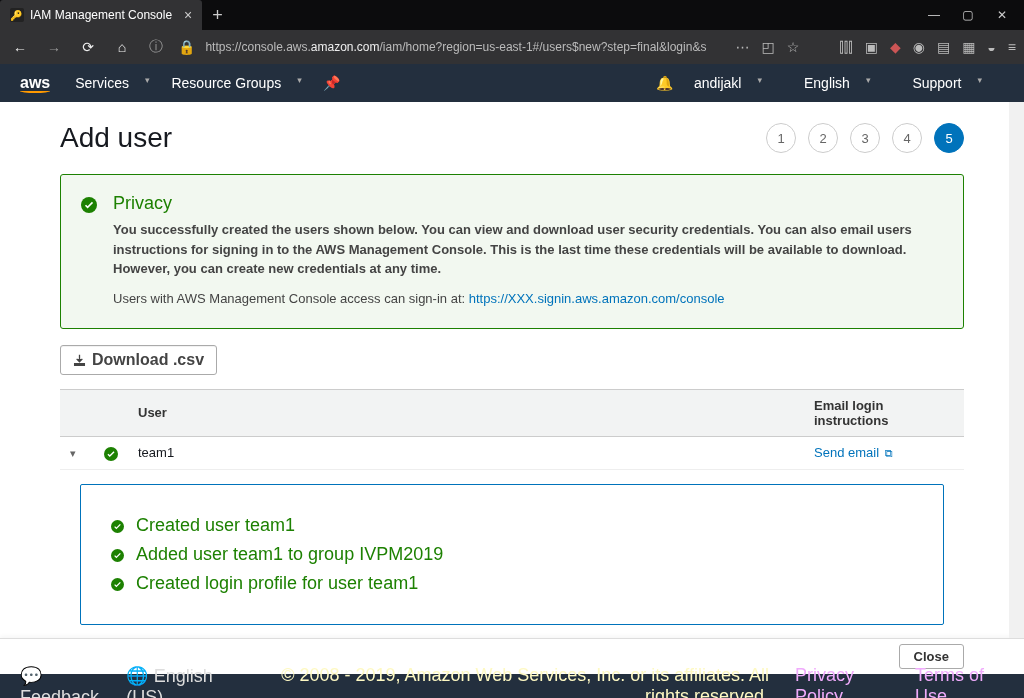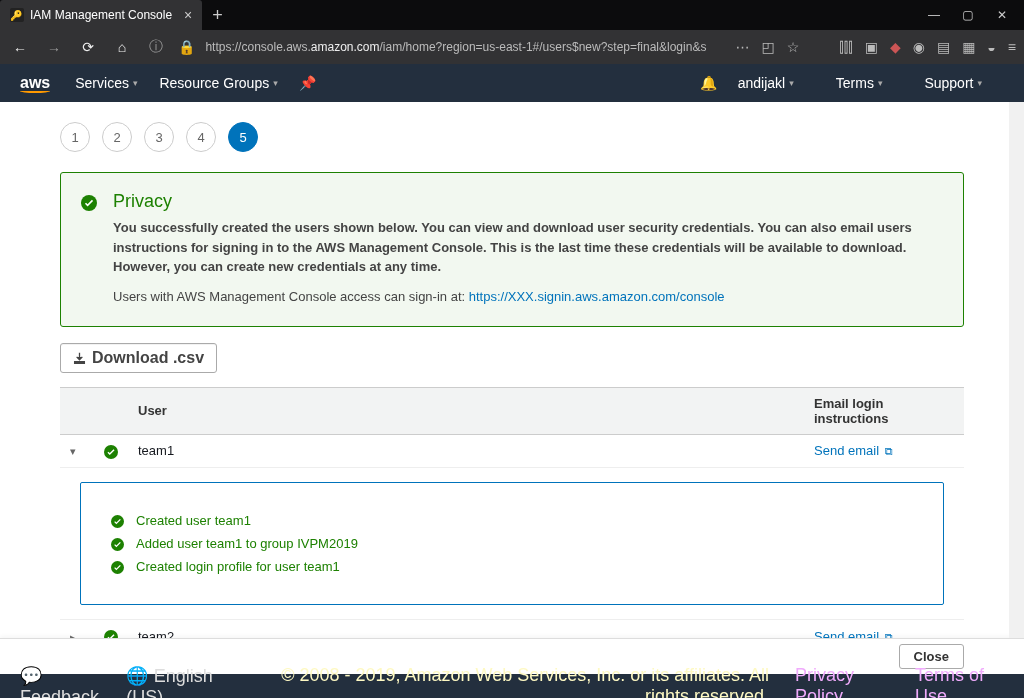--- a/index.html
+++ b/index.html
@@ -22,21 +22,21 @@
   .lock { color:#7dbf7d; }
   .url-text { color:#bbb; }
   .url-text .host { color:#eee; }
   .addr-icons { display:flex; gap:12px; color:#bbb; margin-left:8px; }
   .addr-icons .red { color:#c55; }
 
   
   .aws-nav { background:#232f3e; color:#fff; height:38px; display:flex; align-items:center; padding:0 20px; font-size:14px; }
   .aws-logo { color:#fff; font-weight:bold; font-size:16px; margin-right:25px; position:relative; }
   .aws-logo .swoosh { display:block; height:4px; border-bottom:2px solid #ff9900; border-radius:0 0 50% 50%; margin-top:-3px;}
-  .nav-item { margin-right:22px; display:flex; align-items:center; gap:4px; }
+  .nav-item { margin-right:22px; display:flex; gap:16px; }
   .caret { font-size:9px; color:#aaa; }
   .nav-right { margin-left:auto; display:flex; align-items:center; gap:20px; }
 
   
   .content { padding: 20px 60px 0 60px; height: calc(698px - 30px - 34px - 38px - 36px - 24px); overflow-y:auto; position:relative;}
   .content-scroll { position:absolute; right:0; top:0; width:15px; height:100%; background:#f1f1f1;}
   .header-row { display:flex; align-items:center; justify-content:space-between; margin-bottom:20px; }
   h1 { font-size:28px; font-weight:400; color:#16191f; }
   .steps { display:flex; gap:12px; }
   .step { width:30px; height:30px; border:1px solid #ccc; border-radius:50%; display:flex; align-items:center; justify-content:center; font-size:13px; color:#666; }
@@ -57,21 +57,21 @@
   thead th:nth-child(2) { width:34px; }
   thead th:last-child { width:160px; }
   tbody td { border-bottom:1px solid #eee; padding:8px 10px; vertical-align:middle;}
   .chevron { color:#666; font-size:11px; display:inline-block; }
   .row-status { color:#1d8102; font-size:14px;}
   .link { color:#0073bb; text-decoration:none;}
   .ext-icon { font-size:11px; margin-left:2px;}
 
   .detail-cell { padding:14px 20px 14px 20px !important;}
   .detail-panel { border:1px solid #0073bb; border-radius:2px; padding:22px 30px; }
-  .detail-item { display:flex; align-items:center; gap:12px; color:#1d8102; margin:8px 0; font-size:13px;}
+  .detail-item { display:flex; align-items:center; gap:12px; color:#1d8102; margin:8px 0; font-size:18px;}
   .detail-item .bullet { color:#1d8102; font-size:13px;}
 
   
   .action-bar { height:36px; border-top:1px solid #ddd; display:flex; align-items:center; justify-content:flex-end; padding:0 60px; background:#fff; box-shadow: 0 -2px 4px rgba(0,0,0,0.04);}
   .close-btn { border:1px solid #aaa; background:#fff; border-radius:3px; padding:4px 14px; font-weight:bold; color:#333; font-size:13px;}
 
   
   .footer { height:24px; background:#232f3e; color:#ddd; display:flex; align-items:center; padding:0 20px; font-size:18px; gap:16px;}
   .footer .right { margin-left:auto; display:flex; gap:18px; align-items:center;}
   .footer a { color:#f0abfc; text-decoration:none;margin-left:8px;}
@@ -135,32 +135,33 @@
       <span class="caret">▾</span>
     </div>
   <div class="nav-item">📌</div>
   <div class="nav-right">
     <span>🔔</span>
     <div class="nav-item">
         <span>andijakl</span>
         <span class="caret">▾</span>
       </div>
     <div class="nav-item">
-        <span>Terms</span>
+        <span>English</span>
         <span class="caret">▾</span>
       </div>
     <div class="nav-item">
         <span>Support</span>
         <span class="caret">▾</span>
       </div>
   </div>
 </div>
 
 <div class="content">
   <div class="header-row">
+    <h1>Add user</h1>
     <div class="steps">
       <div class="step">1</div>
       <div class="step">2</div>
       <div class="step">3</div>
       <div class="step">4</div>
       <div class="step active">5</div>
     </div>
   </div>
 
   <div class="alert">

